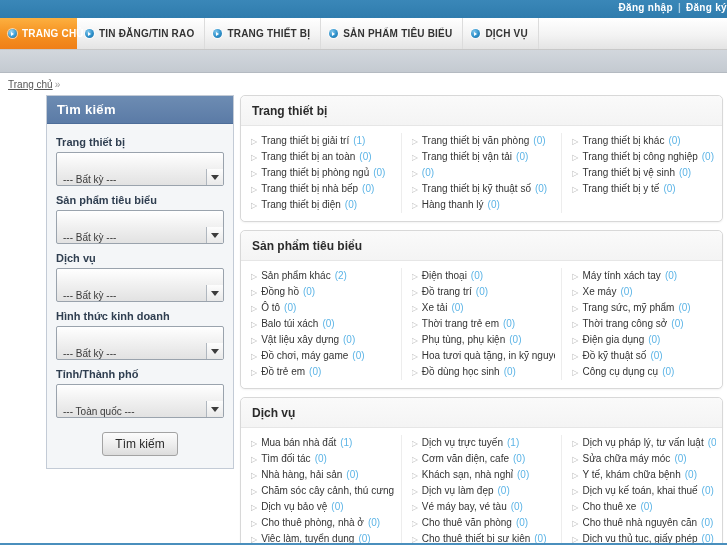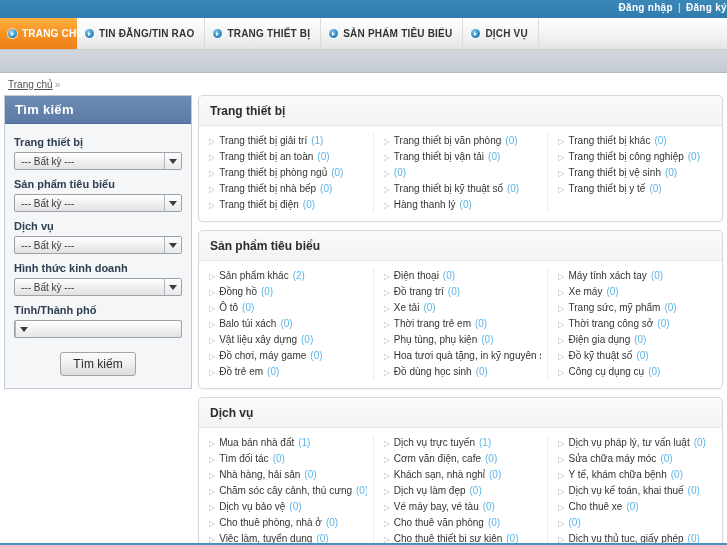--- a/index.html
+++ b/index.html
@@ -126,20 +126,21 @@
     width: 727px;
   }
 
   
   .sidebar {
     width: 188px;
     flex: 0 0 188px;
     background: #f4f6f8;
     border: 1px solid #c3cbd6;
     box-sizing: border-box;
+    margin-left: 42px;
   }
   .sidebar-header {
     background: linear-gradient(to bottom, #6d8cb3 0%, #5b7ba6 100%);
     color: #ffffff;
     font-size: 13px;
     font-weight: bold;
     padding: 6px 10px;
     letter-spacing: 0.3px;
     border-bottom: 1px solid #4d6d99;
   }
@@ -147,27 +148,27 @@
     padding: 8px 9px 12px 9px;
   }
   .field-label {
     font-size: 11px;
     font-weight: bold;
     color: #2f3e50;
     margin: 4px 0 4px 0;
   }
   .select-box {
     position: relative;
-    height: 18px;
+    height: 34px;
     background: linear-gradient(to bottom, #ffffff 0%, #f0f0f0 50%, #e2e2e2 100%);
     border: 1px solid #9aa3ad;
     border-radius: 2px;
     margin-bottom: 8px;
     display: flex;
-    align-items: center;
+    align-items: flex-end;
     cursor: pointer;
     box-sizing: border-box;
   }
   .select-value {
     flex: 1;
     padding-left: 6px;
     font-size: 10px;
     color: #3a3a3a;
     white-space: nowrap;
     overflow: hidden;
@@ -336,20 +337,21 @@
       </div>
 
       <div class="field-label">Hình thức kinh doanh</div>
       <div class="select-box">
         <span class="select-value">--- Bất kỳ ---</span>
         <span class="select-arrow"></span>
       </div>
 
       <div class="field-label">Tỉnh/Thành phố</div>
       <div class="select-box">
+        <span class="select-value">--- Toàn quốc ---</span>
         <span class="select-arrow"></span>
       </div>
 
       <div class="search-btn-wrap">
         <button class="search-btn">Tìm kiếm</button>
       </div>
     </div>
   </div>
 
   <div class="content">
@@ -649,20 +651,21 @@
               <a class="cat-link" href="#">Dịch vụ kế toán, khai thuế</a>
               <span class="cat-count">(0)</span>
             </div>
             <div class="cat-item">
               <span class="cat-arrow">▷</span>
               <a class="cat-link" href="#">Cho thuê xe</a>
               <span class="cat-count">(0)</span>
             </div>
             <div class="cat-item">
               <span class="cat-arrow">▷</span>
+              <a class="cat-link" href="#">Cho thuê nhà nguyên căn</a>
               <span class="cat-count">(0)</span>
             </div>
             <div class="cat-item">
               <span class="cat-arrow">▷</span>
               <a class="cat-link" href="#">Dịch vụ thủ tục, giấy phép</a>
               <span class="cat-count">(0)</span>
             </div>
           </div>
       </div>
     </div>

